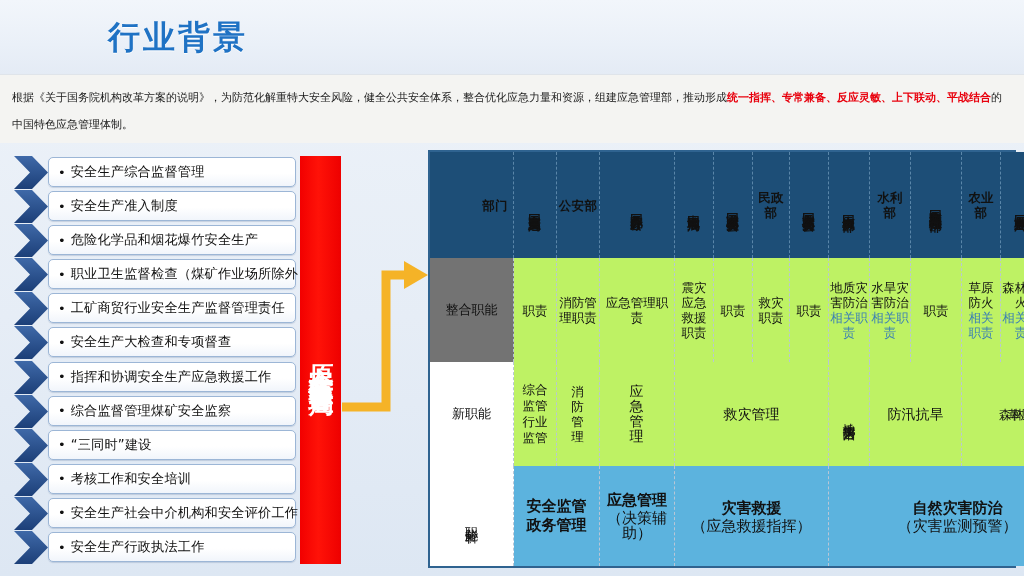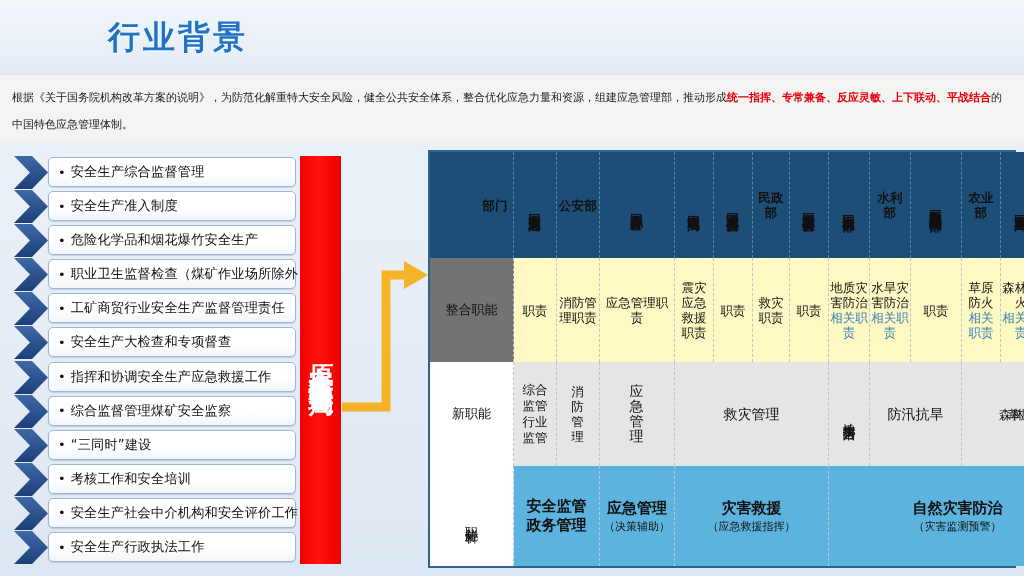--- a/index.html
+++ b/index.html
@@ -96,33 +96,33 @@
   table.grid td.first{border-left:none;}
 
   thead td{
     background:#1d4e77;color:#fff;font-weight:bold;
     font-size:13px;line-height:15.5px;letter-spacing:.3px;
     border-left:1px dashed #5a86a9 !important;
     height:106px;
   }
   thead td.first{border-left:none !important;padding-left:48px;}
 
-  tr.r1 td{background:#fef9c3;height:104px;}
+  tr.r1 td{background:#bef264;height:104px;}
   tr.r1 td.lbl{background:#737373;font-size:13px;line-height:16px;}
-  tr.r2 td{background:#e5e5e5;height:104px;}
+  tr.r2 td{background:#bef264;height:104px;}
   tr.r2 td.lbl{background:#ffffff;font-size:13px;line-height:16px;}
   tr.r3 td{background:#5cb3de;height:100px;font-weight:bold;font-size:15px;line-height:19px;}
   tr.r3 td.lbl{background:#ffffff;font-weight:normal;font-size:13px;line-height:17px;}
 
   .vtxt{
     writing-mode:vertical-rl;text-orientation:upright;
     display:inline-block;letter-spacing:1px;
   }
   .sub{color:#3b7fb5;display:block;text-align:center;}
-  .paren{display:block;font-size:11px;font-weight:normal;line-height:15px;margin-top:1px;}
+  .paren{display:block;font-size:15px;font-weight:normal;line-height:15px;margin-top:1px;}
   .stack{display:block;}
   .ovl{position:relative;display:inline-block;}
   .ovl .a{position:relative;}
   .ovl .b{position:absolute;left:9px;top:0;white-space:nowrap;}
 </style>
 </head>
 <body>
 
 <div id="slide">
 

